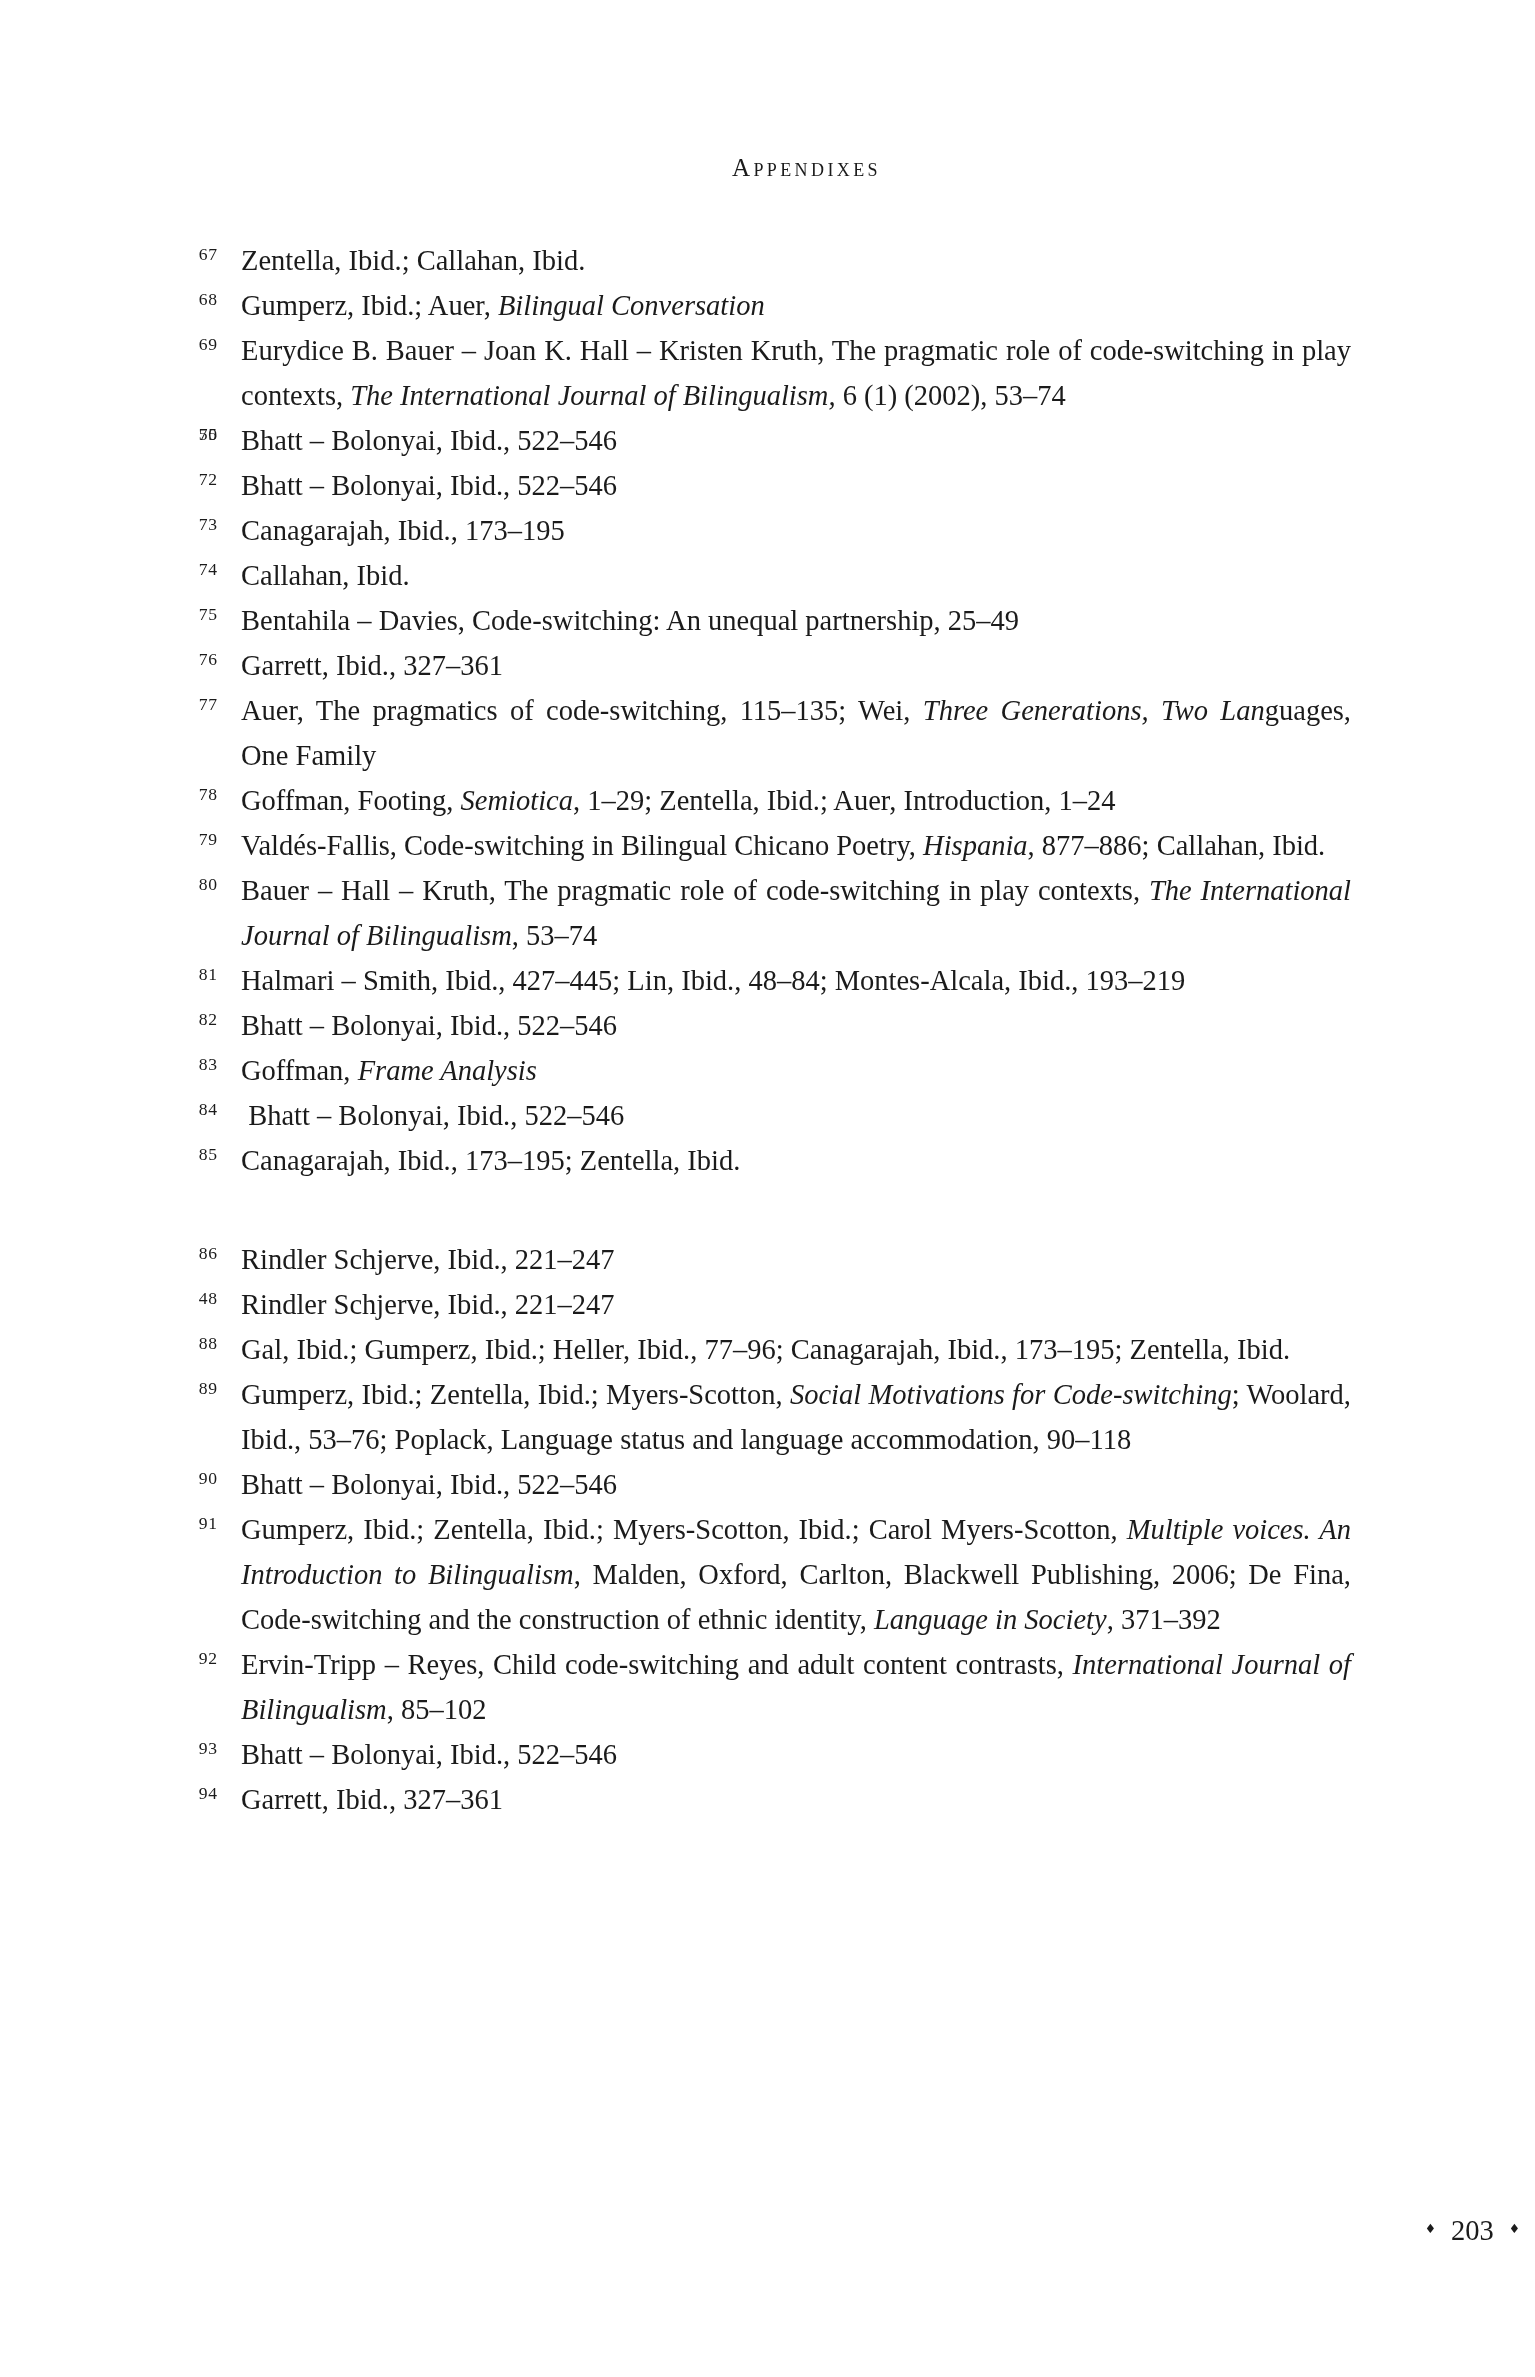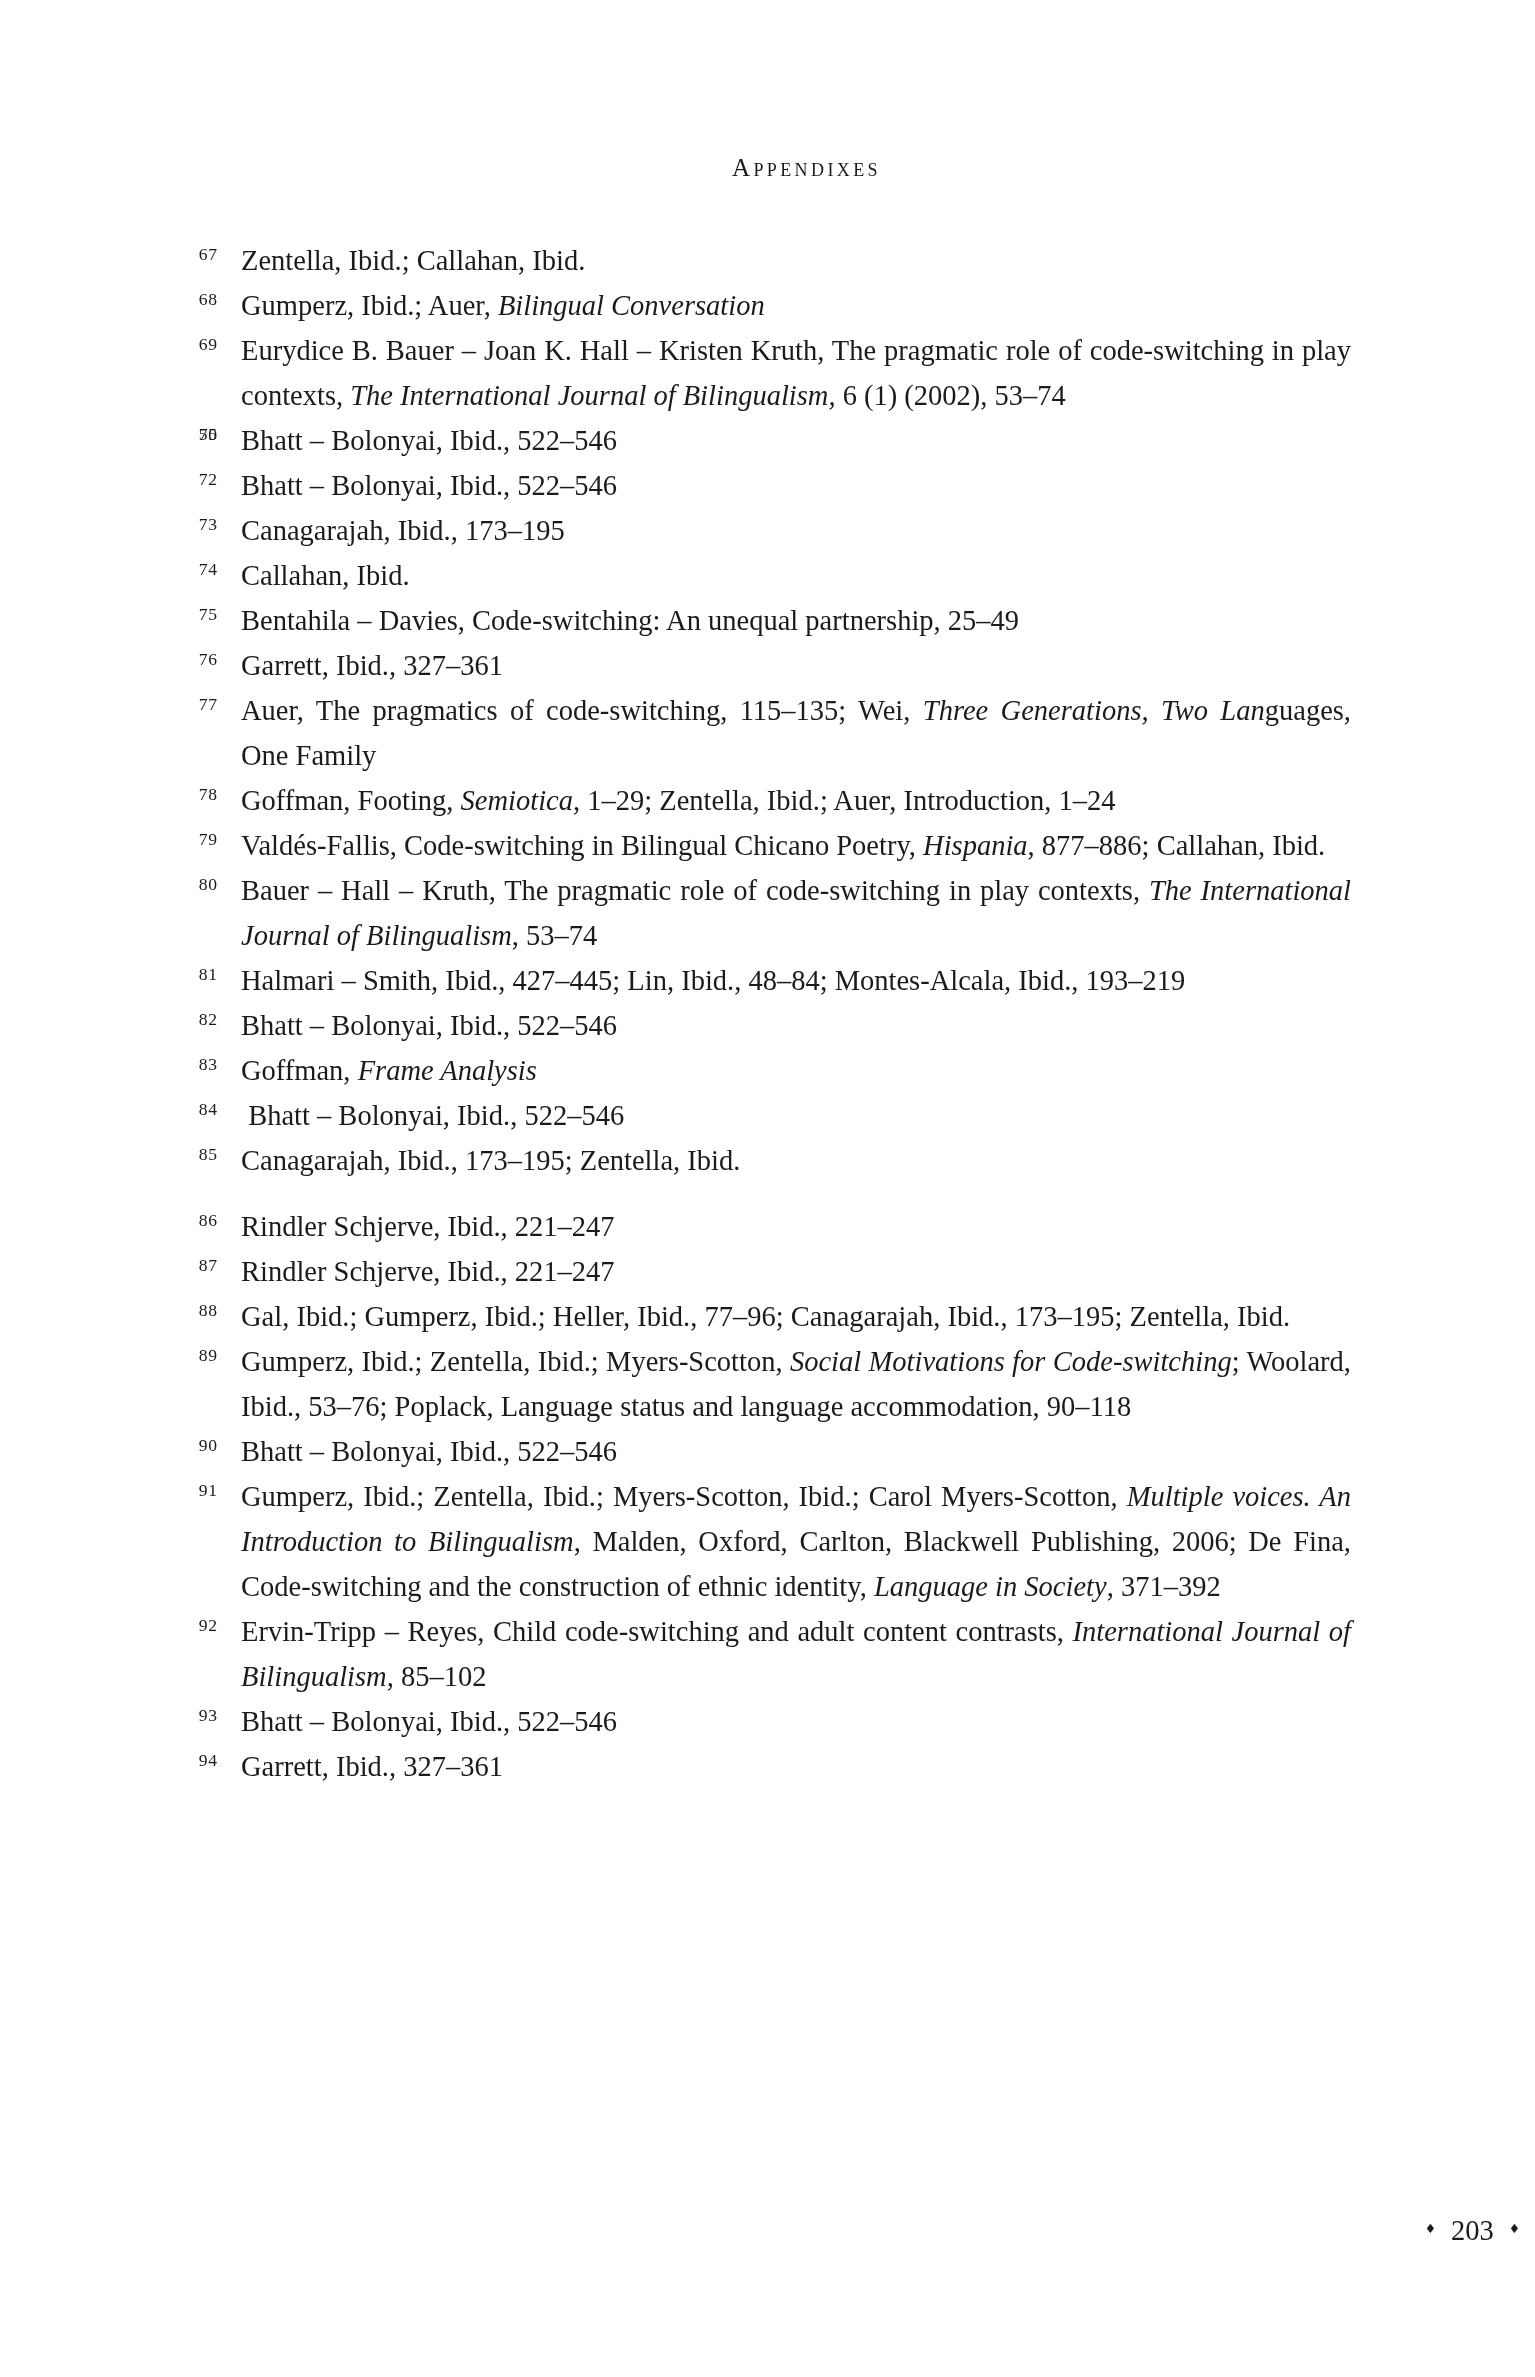--- a/index.html
+++ b/index.html
@@ -32,21 +32,21 @@
     top: 238px;
     width: 1154px;
     font-size: 28.5px;
     line-height: 45px;
   }
   .note {
     position: relative;
     padding-left: 44px;
     text-align: justify;
   }
-  .note.gap { margin-top: 21px; }
+  .note.gap { margin-top: 54px; }
   .note .num {
     position: absolute;
     left: 1.7px;
     top: 7.6px;
     font-size: 17.6px;
     line-height: 1;
     letter-spacing: 0.8px;
   }
   .note .txt i { font-style: italic; }
   .folio {
@@ -85,21 +85,21 @@
       <div class="note"><span class="num">77</span><span class="txt"><span>Auer, The pragmatics of code-switching, 115–135; Wei, </span><i>Three Generations, Two Lan</i><span>guages, One Family</span></span></div>
       <div class="note"><span class="num">78</span><span class="txt"><span>Goffman, Footing, </span><i>Semiotica</i><span>, 1–29; Zentella, Ibid.; Auer, Introduction, 1–24</span></span></div>
       <div class="note"><span class="num">79</span><span class="txt"><span>Valdés-Fallis, Code-switching in Bilingual Chicano Poetry, </span><i>Hispania</i><span>, 877–886; Callahan, Ibid.</span></span></div>
       <div class="note"><span class="num">80</span><span class="txt"><span>Bauer – Hall – Kruth, The pragmatic role of code-switching in play contexts, </span><i>The International Journal of Bilingualism</i><span>, 53–74</span></span></div>
       <div class="note"><span class="num">81</span><span class="txt"><span>Halmari – Smith, Ibid., 427–445; Lin, Ibid., 48–84; Montes-Alcala, Ibid., 193–219</span></span></div>
       <div class="note"><span class="num">82</span><span class="txt"><span>Bhatt – Bolonyai, Ibid., 522–546</span></span></div>
       <div class="note"><span class="num">83</span><span class="txt"><span>Goffman, </span><i>Frame Analysis</i></span></div>
       <div class="note"><span class="num">84</span><span class="txt"><span>&nbsp;Bhatt – Bolonyai, Ibid., 522–546</span></span></div>
       <div class="note"><span class="num">85</span><span class="txt"><span>Canagarajah, Ibid., 173–195; Zentella, Ibid.</span></span></div>
       <div class="note gap"><span class="num">86</span><span class="txt"><span>Rindler Schjerve, Ibid., 221–247</span></span></div>
-      <div class="note"><span class="num">87</span><span class="txt"><span>Rindler Schjerve, Ibid., 221–247</span></span></div>
+      <div class="note"><span class="num">48</span><span class="txt"><span>Rindler Schjerve, Ibid., 221–247</span></span></div>
       <div class="note"><span class="num">88</span><span class="txt"><span>Gal, Ibid.; Gumperz, Ibid.; Heller, Ibid., 77–96; Canagarajah, Ibid., 173–195; Zentella, Ibid.</span></span></div>
       <div class="note"><span class="num">89</span><span class="txt"><span>Gumperz, Ibid.; Zentella, Ibid.; Myers-Scotton, </span><i>Social Motivations for Code-switching</i><span>; Woolard, Ibid., 53–76; Poplack, Language status and language accommodation, 90–118</span></span></div>
       <div class="note"><span class="num">90</span><span class="txt"><span>Bhatt – Bolonyai, Ibid., 522–546</span></span></div>
       <div class="note"><span class="num">91</span><span class="txt"><span>Gumperz, Ibid.; Zentella, Ibid.; Myers-Scotton, Ibid.; Carol Myers-Scotton, </span><i>Multiple voices. An Introduction to Bilingualism</i><span>, Malden, Oxford, Carlton, Blackwell Publishing, 2006; De Fina, Code-switching and the construction of ethnic identity, </span><i>Language in Society</i><span>, 371–392</span></span></div>
       <div class="note"><span class="num">92</span><span class="txt"><span>Ervin-Tripp – Reyes, Child code-switching and adult content contrasts, </span><i>International Journal of Bilingualism</i><span>, 85–102</span></span></div>
       <div class="note"><span class="num">93</span><span class="txt"><span>Bhatt – Bolonyai, Ibid., 522–546</span></span></div>
       <div class="note"><span class="num">94</span><span class="txt"><span>Garrett, Ibid., 327–361</span></span></div>
     </div>
 
   <div class="folio">

